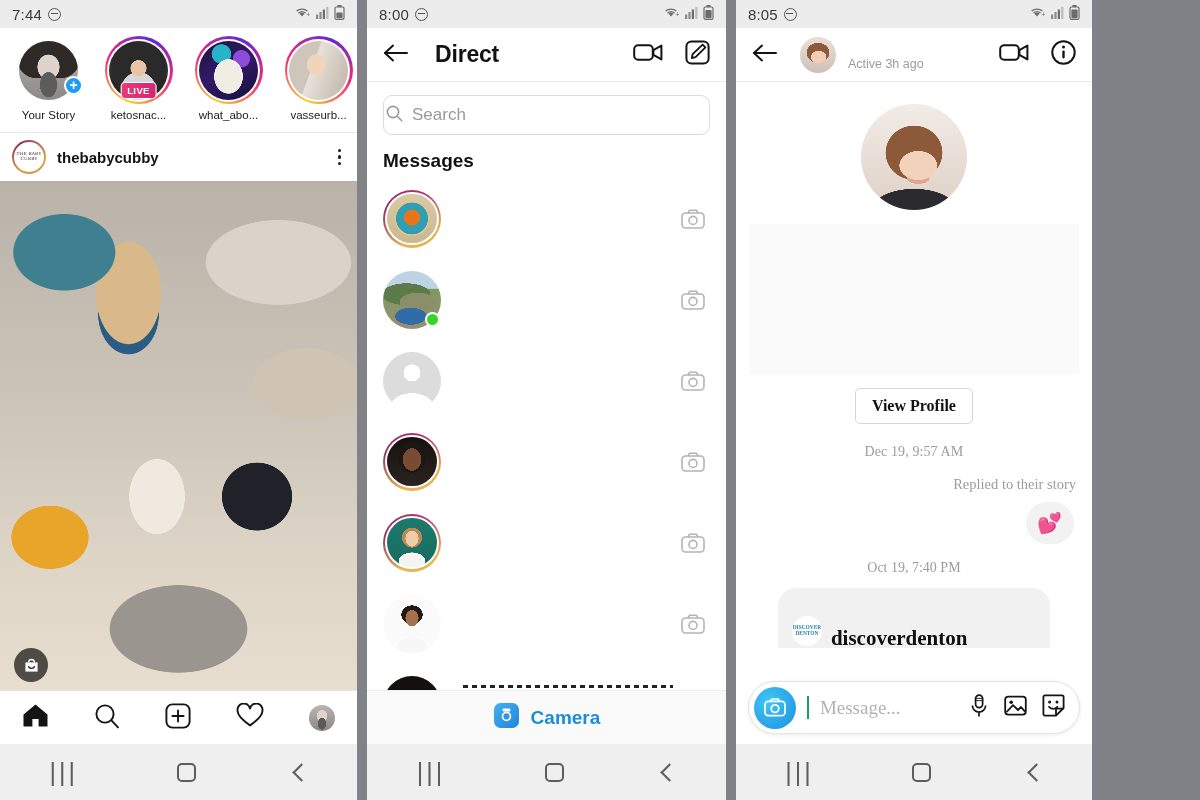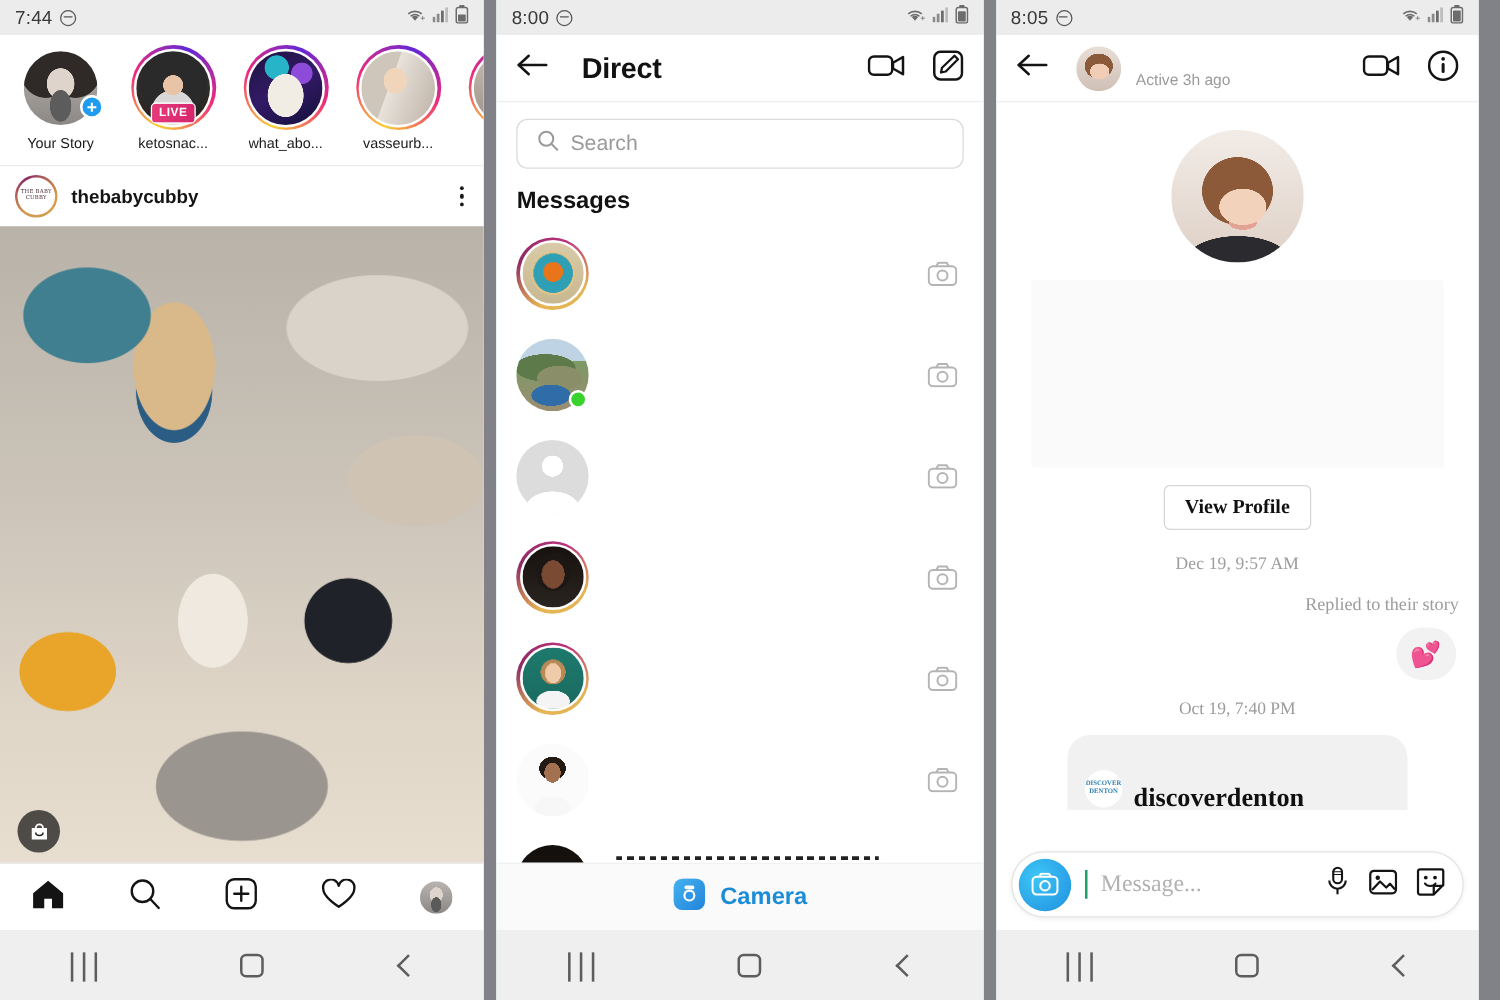--- a/index.html
+++ b/index.html
@@ -1,19 +1,19 @@
 <!DOCTYPE html>
 <html><head>
 <meta charset="utf-8">
 <style>
   * { box-sizing: border-box; margin:0; padding:0; }
   html,body{ width:1200px; height:800px; overflow:hidden; background:#808287; }
   body{ font-family:"Liberation Sans", sans-serif; -webkit-font-smoothing:antialiased; }
 
-  .screens{ position:relative; width:1183px; height:800px; display:flex; background:#0f766e; }
+  .screens{ position:relative; width:1092px; height:800px; display:flex; background:#e5e5e5; }
 
   .phone{ position:relative; height:800px; background:#ffffff; overflow:hidden; display:flex; flex-direction:column; }
   .p1{ width:393px; }
   .divider{ width:10px; height:800px; background:#808287; flex:0 0 10px; }
   .p2{ width:395px; }
   .p3{ width:392px; }
 
   
   .statusbar{ height:28px; flex:0 0 28px; background:#ececec; display:flex; align-items:center;
               justify-content:space-between; padding:0 12px; color:#3a3a3a; }
@@ -74,21 +74,21 @@
            display:flex; align-items:center; justify-content:space-around; }
   .tb{ display:flex;align-items:center;justify-content:center; }
 
   
   .d-header{ height:54px; flex:0 0 54px; background:#fff; display:flex; align-items:center;
              padding:0 16px; border-bottom:1px solid #eaeaea;}
   .d-title{ font-size:23px; font-weight:700; color:#121212; margin-left:26px; letter-spacing:-.2px;}
   .d-actions{ display:flex; align-items:center; gap:22px;}
   .searchwrap{ padding:13px 16px 6px; background:#fff;}
   .searchbox{ height:40px; border:1px solid #dbdbdb; border-radius:9px; display:flex; align-items:center;
-              padding:0 16px; gap:9px; background:#fff;}
+              padding:0 2px; gap:9px; background:#fff;}
   .searchbox .ph{ font-size:17px; color:#9a9a9a;}
   .msg-hd{ font-size:19px; font-weight:700; color:#121212; padding:9px 16px 6px; background:#fff;}
   .conv-list{ flex:1 1 auto; background:#fff; overflow:hidden; position:relative;}
   .conv{ height:81px; display:flex; align-items:center; padding:0 16px; position:relative;}
   .conv-av-wrap{ width:58px;height:58px; position:relative; flex:0 0 58px;}
   .cring{ width:58px;height:58px;border-radius:50%;padding:2.4px;
           background:conic-gradient(from 200deg,#e8b552,#8e2b64,#b9307a,#e0b457,#e8b552);}
   .cring.plain{ background:transparent; padding:0;}
   .cring .ci{ width:100%;height:100%;border-radius:50%;background:#fff;padding:2px;}
   .cring.plain .ci{ padding:0;}

